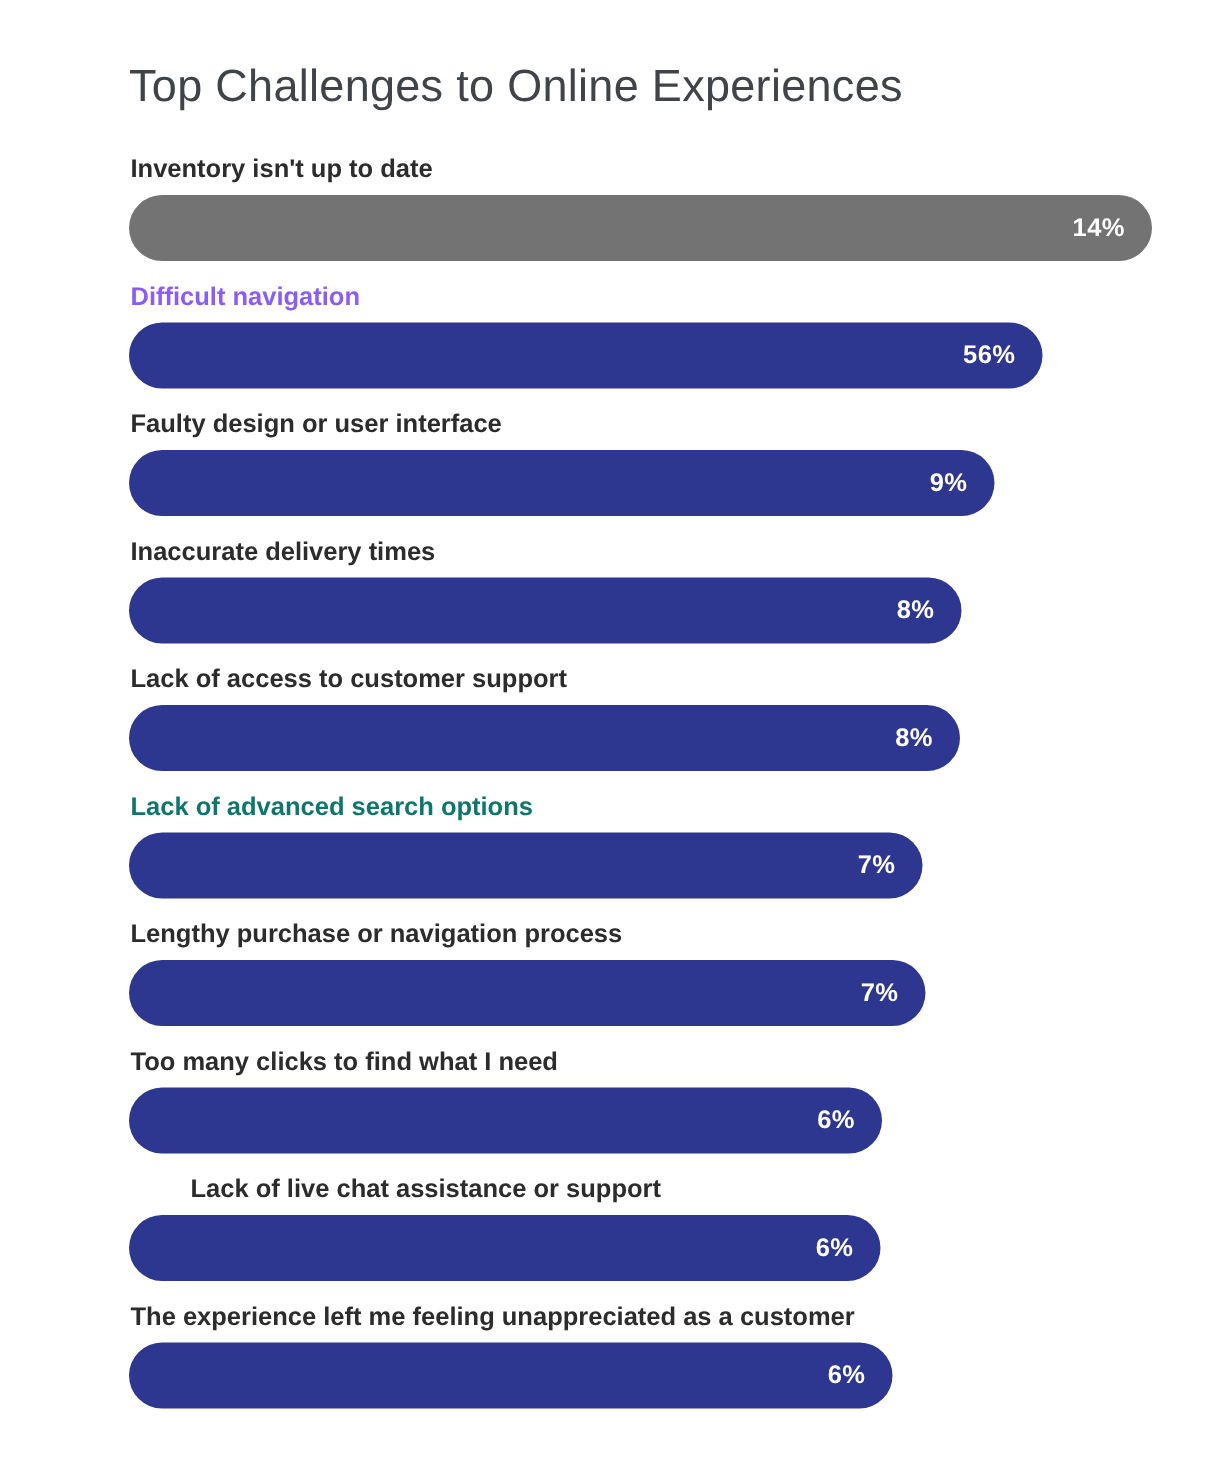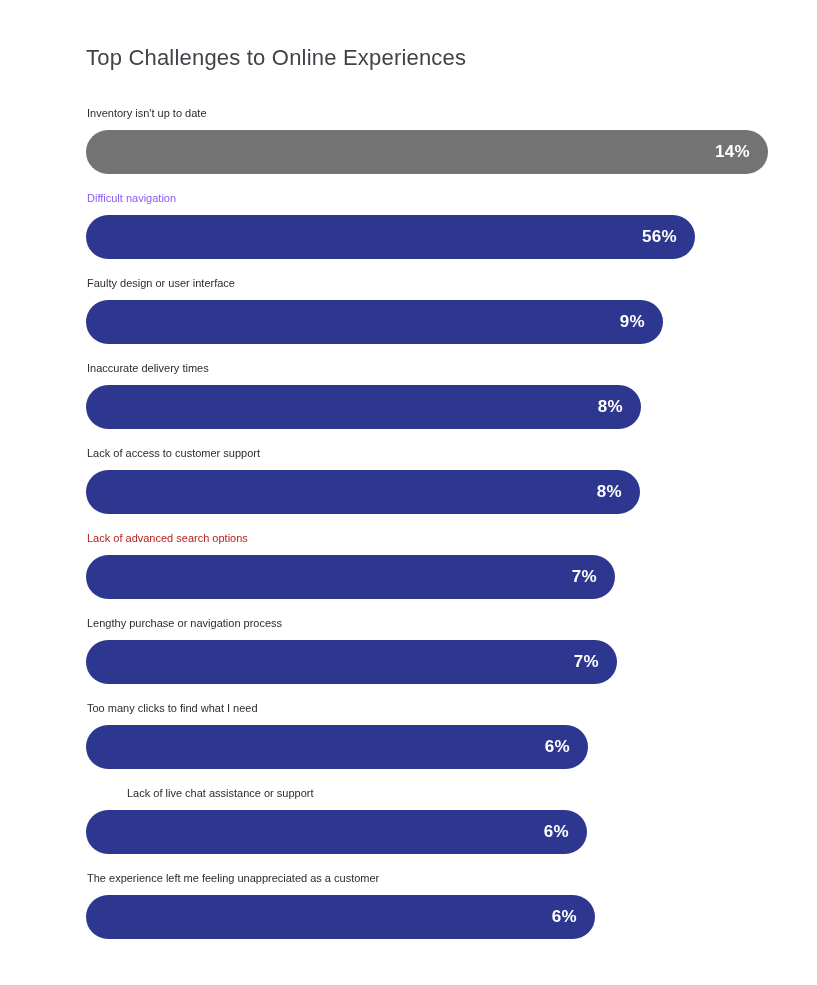--- a/index.html
+++ b/index.html
@@ -20,45 +20,45 @@
     top: 0;
     width: 817px;
     height: 985px;
     background: #ffffff;
     box-sizing: border-box;
   }
   #chart-title {
     position: absolute;
     left: 86px;
     top: 44px;
-    font-size: 22px;
+    font-size: 30px;
     line-height: 28px;
     font-weight: 400;
     color: #404449;
     letter-spacing: 0.2px;
     white-space: nowrap;
   }
   #bars-area {
     position: absolute;
     left: 86px;
     top: 104px;
     width: 700px;
   }
   .bar-row {
     position: relative;
     height: 85px;
   }
   .bar-label {
     position: absolute;
     left: 1px;
     top: 0px;
-    font-size: 11px;
+    font-size: 17px;
     line-height: 18px;
     color: #2c2c2c;
-    font-weight: 400;
+    font-weight: 700;
     white-space: nowrap;
   }
   .bar-track {
     position: absolute;
     left: 0;
     top: 26px;
     height: 44px;
     width: 100%;
   }
   .bar-fill {
@@ -130,21 +130,21 @@
     <div class="bar-row">
       <div class="bar-label" style="color: rgb(44, 44, 44);">Lack of access to customer support</div>
       <div class="bar-track">
         <div class="bar-fill" style="width: 554px; background: rgb(46, 55, 144);">
           <span class="bar-value" style="color: rgb(255, 255, 255);">8%</span>
         </div>
       </div>
     </div>
 
     <div class="bar-row">
-      <div class="bar-label" style="color: #b91c1c;">Lack of advanced search options</div>
+      <div class="bar-label" style="color: #0f766e;">Lack of advanced search options</div>
       <div class="bar-track">
         <div class="bar-fill" style="width: 529px; background: rgb(46, 55, 144);">
           <span class="bar-value" style="color: rgb(255, 255, 255);">7%</span>
         </div>
       </div>
     </div>
 
     <div class="bar-row">
       <div class="bar-label" style="color: rgb(44, 44, 44);">Lengthy purchase or navigation process</div>
       <div class="bar-track">

